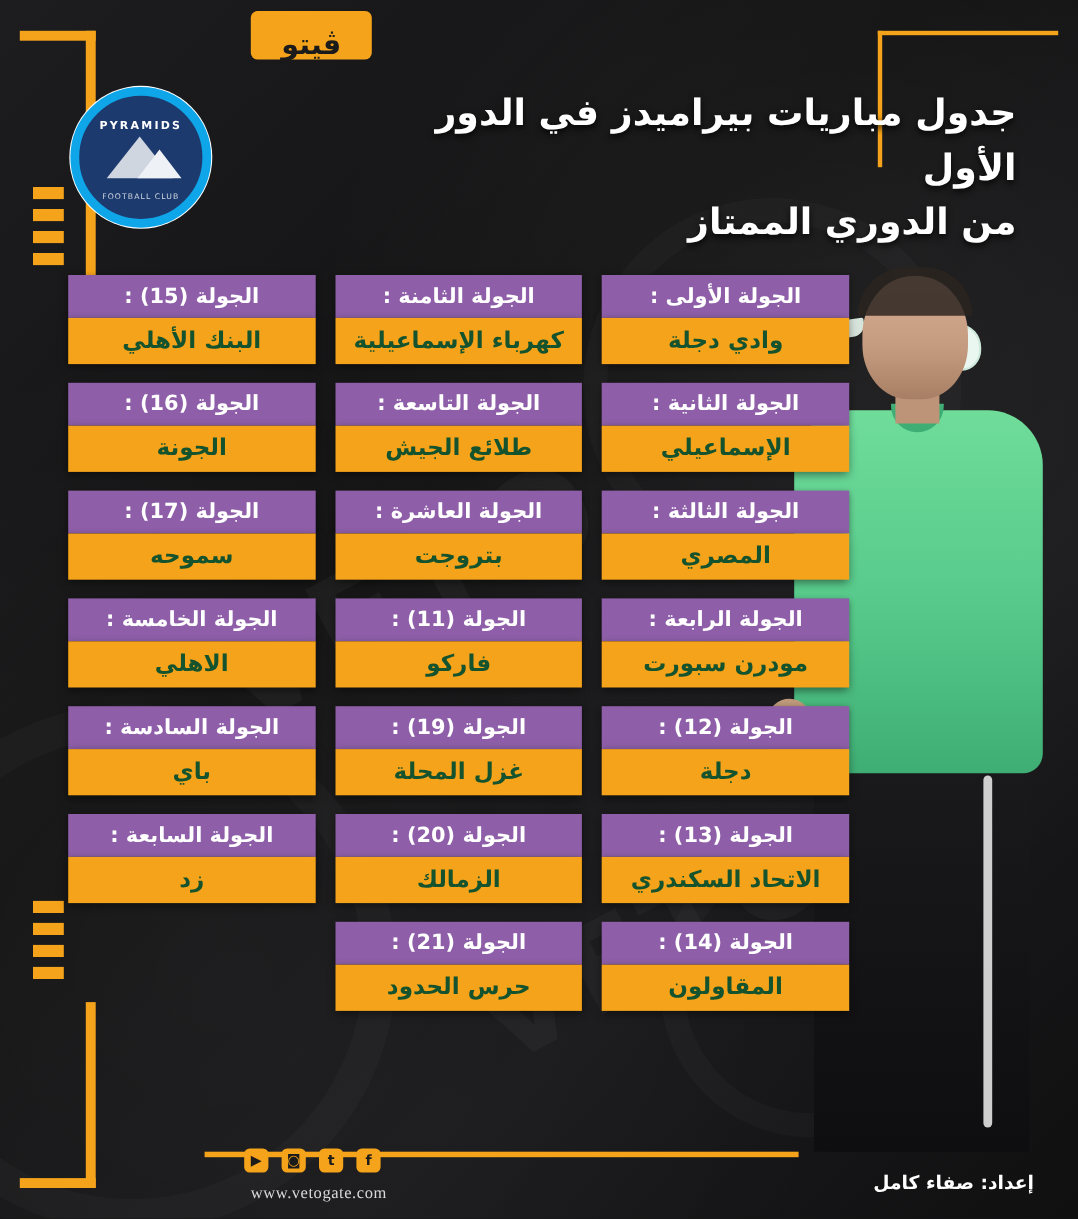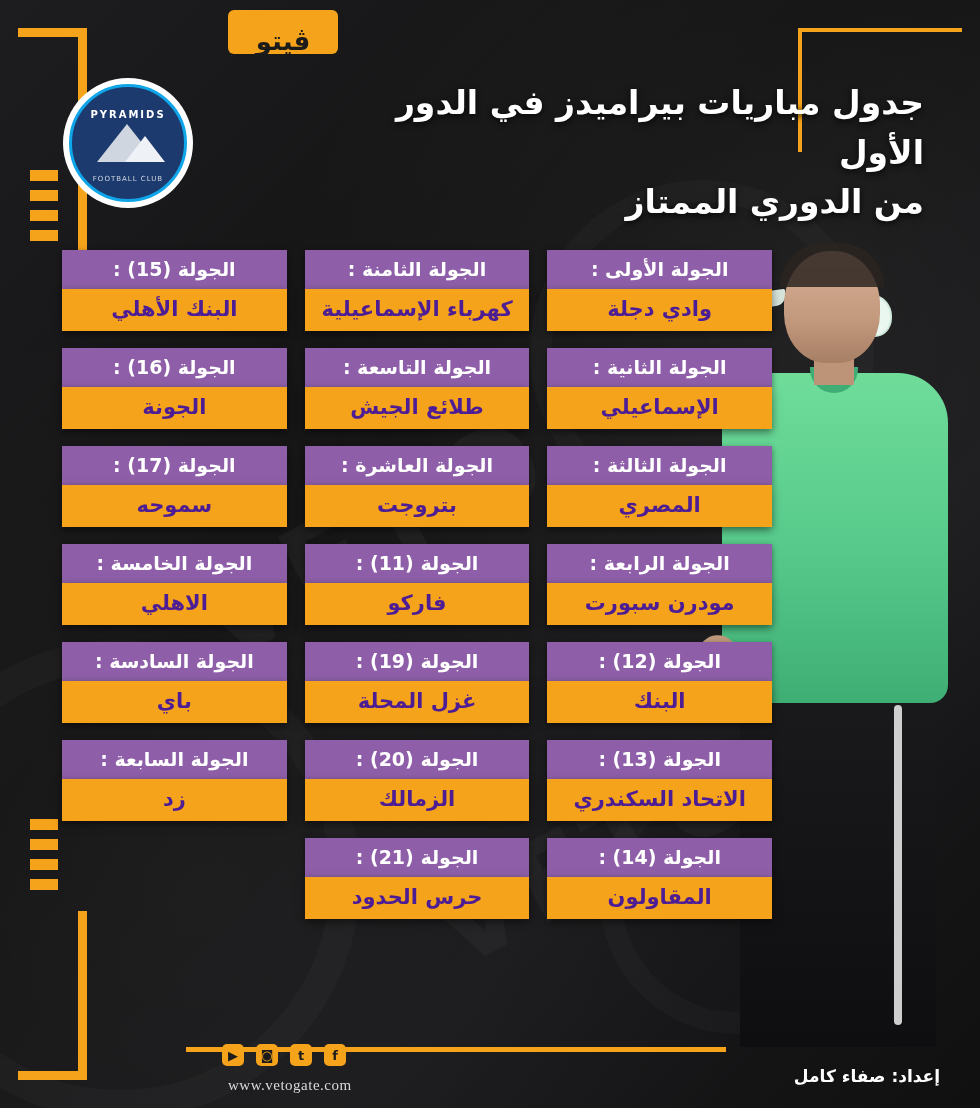--- a/index.html
+++ b/index.html
@@ -53,21 +53,21 @@
     border-right:9px solid #F5A31A;border-bottom:9px solid #F5A31A;
   }
 
   
   .logo{
     position:absolute;left:63px;top:78px;width:130px;height:130px;border-radius:50%;
     background:#fff;display:flex;align-items:center;justify-content:center;
   }
   .logo .inner{
     width:112px;height:112px;border-radius:50%;
-    background:#1d3a6e;border:3px solid #0ea5e9;
+    background:#1d3a6e;border:8px solid #0ea5e9;
     display:flex;flex-direction:column;align-items:center;justify-content:center;
     position:relative;overflow:hidden;
   }
   .logo .pyr-top{
     font-size:10px;color:#fff;letter-spacing:2px;margin-top:6px;font-weight:bold;
   }
   .logo .mountain{
     width:74px;height:38px;margin-top:4px;position:relative;
   }
   .logo .mountain:before{
@@ -155,21 +155,21 @@
   .cell{width:100%;}
   .cell .round{
     background:#8E5FA8;
     color:#ffffff;font-weight:bold;font-size:19px;
     text-align:center;padding:8px 6px 9px;
     box-shadow:0 2px 6px rgba(0,0,0,.45);
     white-space:nowrap;
   }
   .cell .team{
     background:#F5A31A;
-    color:#4c1d95;font-weight:bold;font-size:21px;
+    color:#14532d;font-weight:bold;font-size:21px;
     text-align:center;padding:8px 6px 10px;
     box-shadow:0 3px 8px rgba(0,0,0,.5);
     white-space:nowrap;overflow:hidden;text-overflow:ellipsis;
   }
 
   
   .footer-line{
     position:absolute;left:186px;bottom:56px;width:540px;height:5px;background:#F5A31A;
   }
   .social{
@@ -286,21 +286,21 @@
       <div class="cell">
         <div class="round">الجولة (11) :</div>
         <div class="team">فاركو</div>
       </div>
       <div class="cell">
         <div class="round">الجولة الخامسة :</div>
         <div class="team">الاهلي</div>
       </div>
       <div class="cell">
         <div class="round">الجولة (12) :</div>
-        <div class="team">البنك</div>
+        <div class="team">دجلة</div>
       </div>
       <div class="cell">
         <div class="round">الجولة (19) :</div>
         <div class="team">غزل المحلة</div>
       </div>
       <div class="cell">
         <div class="round">الجولة السادسة :</div>
         <div class="team">باي</div>
       </div>
       <div class="cell">

